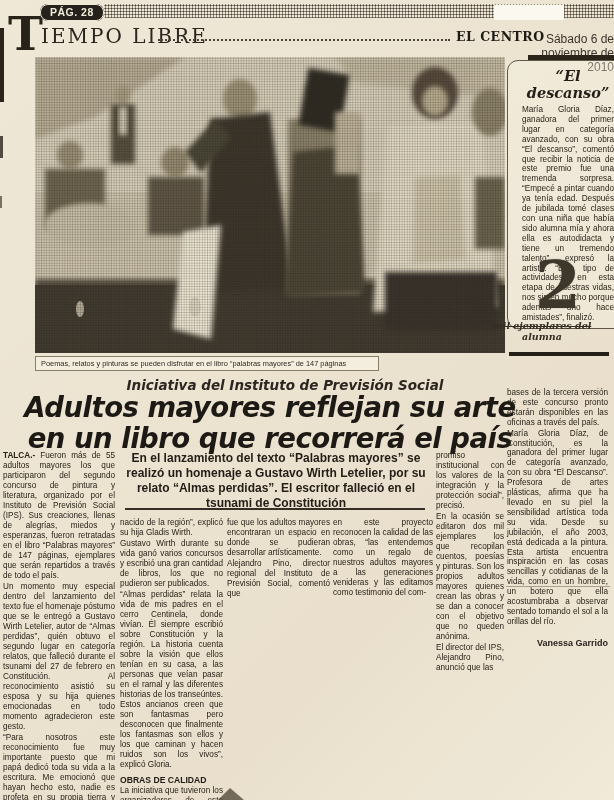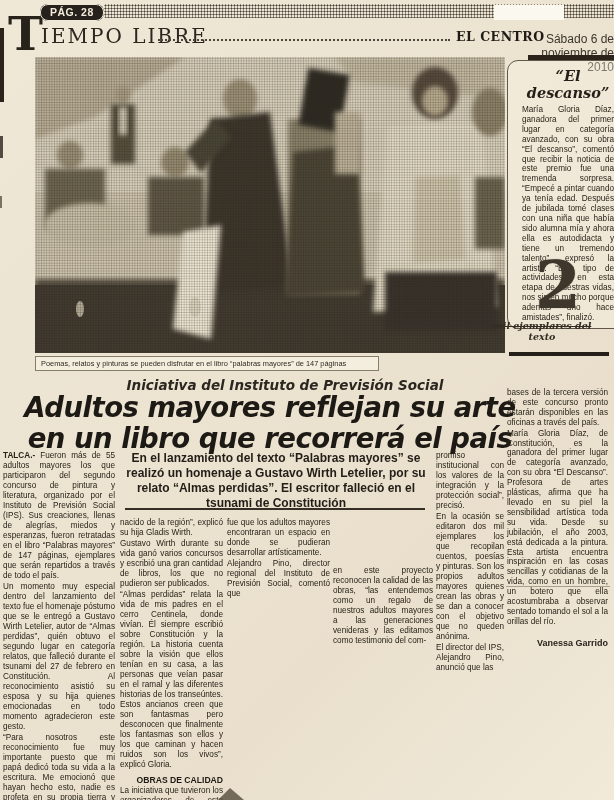--- a/index.html
+++ b/index.html
@@ -26,21 +26,21 @@
   .kicker{font-weight:bold;font-style:italic;font-size:13.5px;text-align:center;color:#2b2620;
     font-family:"DejaVu Sans",sans-serif;}
   .headline{font-family:"DejaVu Sans",sans-serif;font-weight:bold;font-style:italic;
     font-size:27.5px;line-height:1.12;text-align:center;color:#1d1914;letter-spacing:-.5px;}
   .lede{font-weight:bold;font-size:12px;line-height:15px;text-align:center;color:#221d17;}
   .rule{background:#352f25;}
   
   .col{font-size:8.2px;line-height:10px;text-align:justify;color:#292319;}
   .col p{margin:0 0 1px 0;}
   .col .lead-in{font-weight:bold;}
-  .subhead{font-weight:bold;font-size:8.6px;text-align:right;margin:5px 0 1px;color:#1f1a14;}
+  .subhead{font-weight:bold;font-size:8.6px;text-align:left;margin:5px 0 1px;color:#1f1a14;}
   
   .side-box{border:1.5px solid #5f584a;border-radius:11px;padding:6px 14px 5px;background:rgba(250,245,232,.35);}
   .side-box-title{font-family:"DejaVu Serif",serif;font-weight:bold;font-style:italic;
     font-size:14.5px;text-align:center;margin-bottom:4px;color:#241f18;}
   .side-text{font-size:8.2px;line-height:9.9px;text-align:justify;color:#2a2419;}
   .side-text p{margin:0 0 1px 0;}
   .stat-number{font-family:"DejaVu Serif",serif;font-weight:bold;font-size:66px;line-height:1;
     text-align:center;color:#3e372b;text-shadow:0 0 1px #6a6152;}
   .stat-caption{font-family:"DejaVu Serif",serif;font-weight:bold;font-style:italic;
     font-size:9.5px;line-height:11px;text-align:center;color:#332d23;}
@@ -139,41 +139,41 @@
     <p>“Almas perdidas” relata la vida de mis padres en el cerro Centinela, donde vivían. Él siempre escribió sobre Constitución y la región. La historia cuenta sobre la visión que ellos tenían en su casa, a las personas que veían pasar en el ramal y las diferentes historias de los transeúntes. Estos ancianos creen que son fantasmas pero desconocen que finalmente los fantasmas son ellos y los que caminan y hacen ruidos son los vivos”, explicó Gloria.</p>
     <div class="subhead">OBRAS DE CALIDAD</div>
     <p>La iniciativa que tuvieron los organizadores de este concurso para su creación,</p>
   </div>
 
   <div class="abs col" style="left:227px;top:518px;width:103px;">
     <p>fue que los adultos mayores encontraran un espacio en donde se pudieran desarrollar artísticamente.</p>
     <p>Alejandro Pino, director regional del Instituto de Previsión Social, comentó que</p>
   </div>
 
-  <div class="abs col" style="left:333px;top:518px;width:100px;margin-top:48px;">
+  <div class="abs col" style="left:333px;top:518px;width:100px;">
     <p>en este proyecto reconocen la calidad de las obras, “las entendemos como un regalo de nuestros adultos mayores a las generaciones venideras y las editamos como testimonio del com-</p>
   </div>
 
   <div class="abs col" style="left:436px;top:451px;width:68px;">
     <p>promiso institucional con los valores de la integración y la protección social”, precisó.</p>
     <p>En la ocasión se editaron dos mil ejemplares los que recopilan cuentos, poesías y pinturas. Son los propios adultos mayores quienes crean las obras y se dan a conocer con el objetivo que no queden anónima.</p>
     <p>El director del IPS, Alejandro Pino, anunció que las</p>
   </div>
 
   <div class="abs mark" style="left:528px;top:55px;width:86px;height:5px;"></div>
 
   <div class="abs side-box" style="left:507px;top:60px;width:92px;">
     <div class="side-box-title">“El descanso”</div>
     <div class="side-text">María Gloria Díaz, ganadora del primer lugar en categoría avanzado, con su obra “El descanso”, comentó que recibir la noticia de este premio fue una tremenda sorpresa. “Empecé a pintar cuando ya tenía edad. Después de jubilada tomé clases con una niña que había sido alumna mía y ahora ella es autodidacta y tiene un tremendo talento”, expresó la artista. “Este tipo de actividades, en esta etapa de nuestras vidas, nos sirven mucho porque además uno hace amistades”, finalizó.</div>
   </div>
 
   <div class="abs stat-number" style="left:508px;top:252px;width:100px;">2</div>
   <div class="abs stat-caption" style="left:490px;top:320px;width:104px;">
     <div class="strike">mil ejemplares del</div>
-    <div>texto</div>
+    <div>alumna</div>
   </div>
   <div class="abs rule" style="left:509px;top:352px;width:100px;height:4px;background:#241f18;"></div>
 
   <div class="abs side-text" style="left:507px;top:388px;width:101px;">
     <p>bases de la tercera versión de este concurso pronto estarán disponibles en las oficinas a través del país.</p>
     <p>María Gloria Díaz, de Constitución, es la ganadora del primer lugar de categoría avanzado, con su obra “El Descanso”. Profesora de artes plásticas, afirma que ha llevado en su piel la sensibilidad artística toda su vida. Desde su jubilación, el año 2003, está dedicada a la pintura. Esta artista encuentra inspiración en las cosas sencillas y cotidianas de la vida, como en un hombre, un botero que ella acostumbraba a observar sentado tomando el sol a la orillas del río.</p>
     <div class="byline" style="margin-top:12px;">Vanessa Garrido</div>
   </div>
   <div class="abs" style="left:506px;top:586px;width:104px;height:1px;background:#a99f8c;"></div>
 

